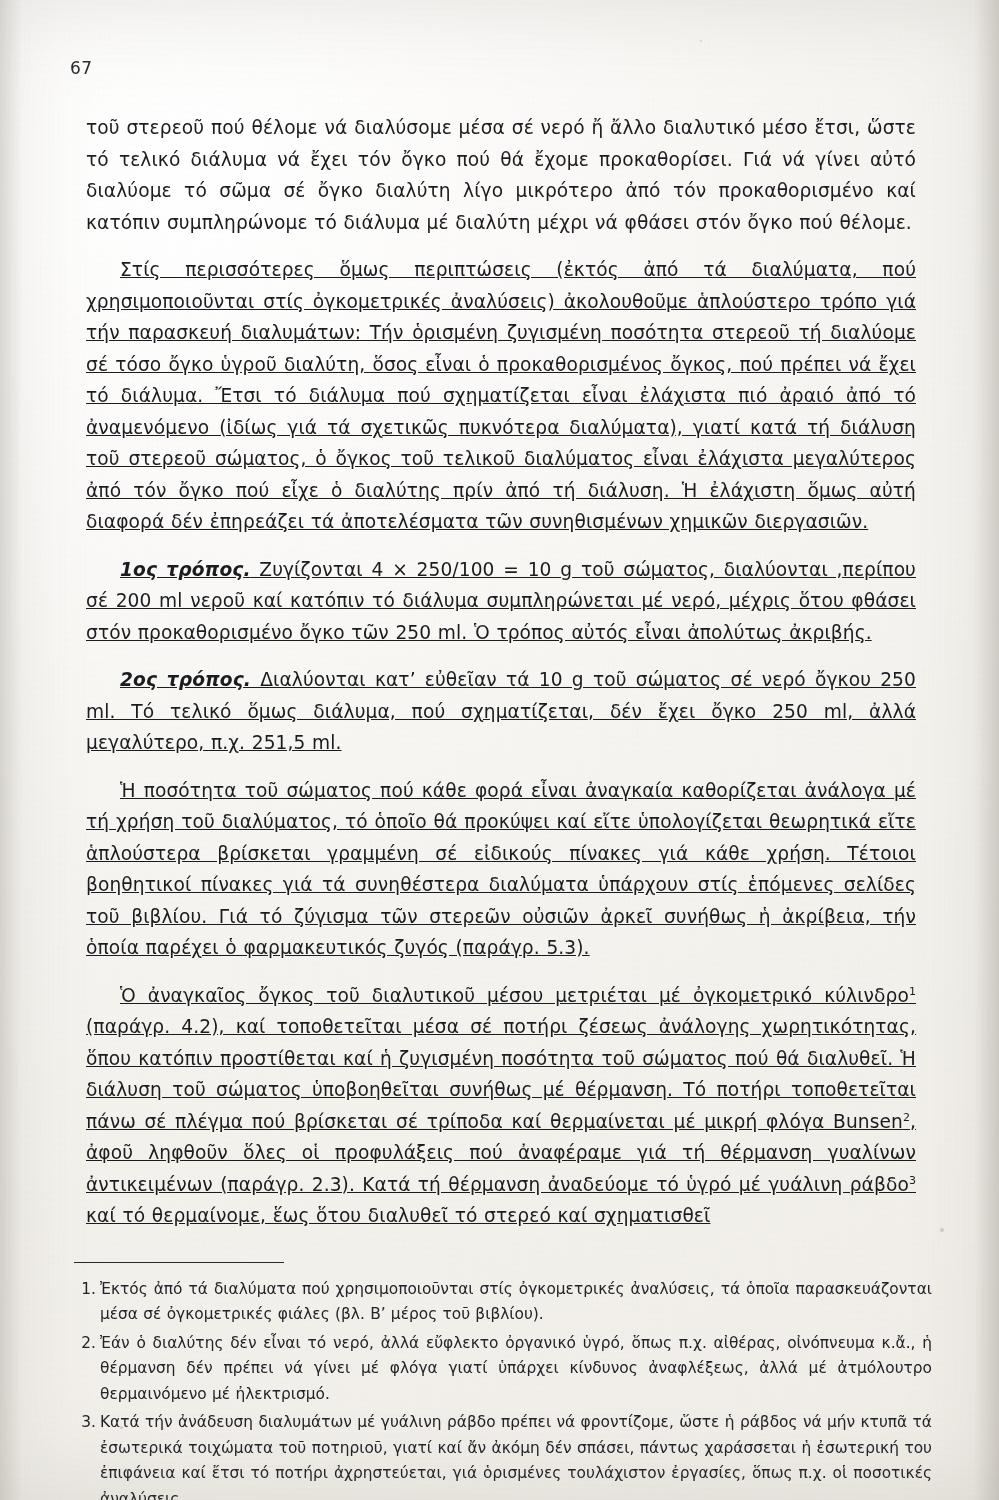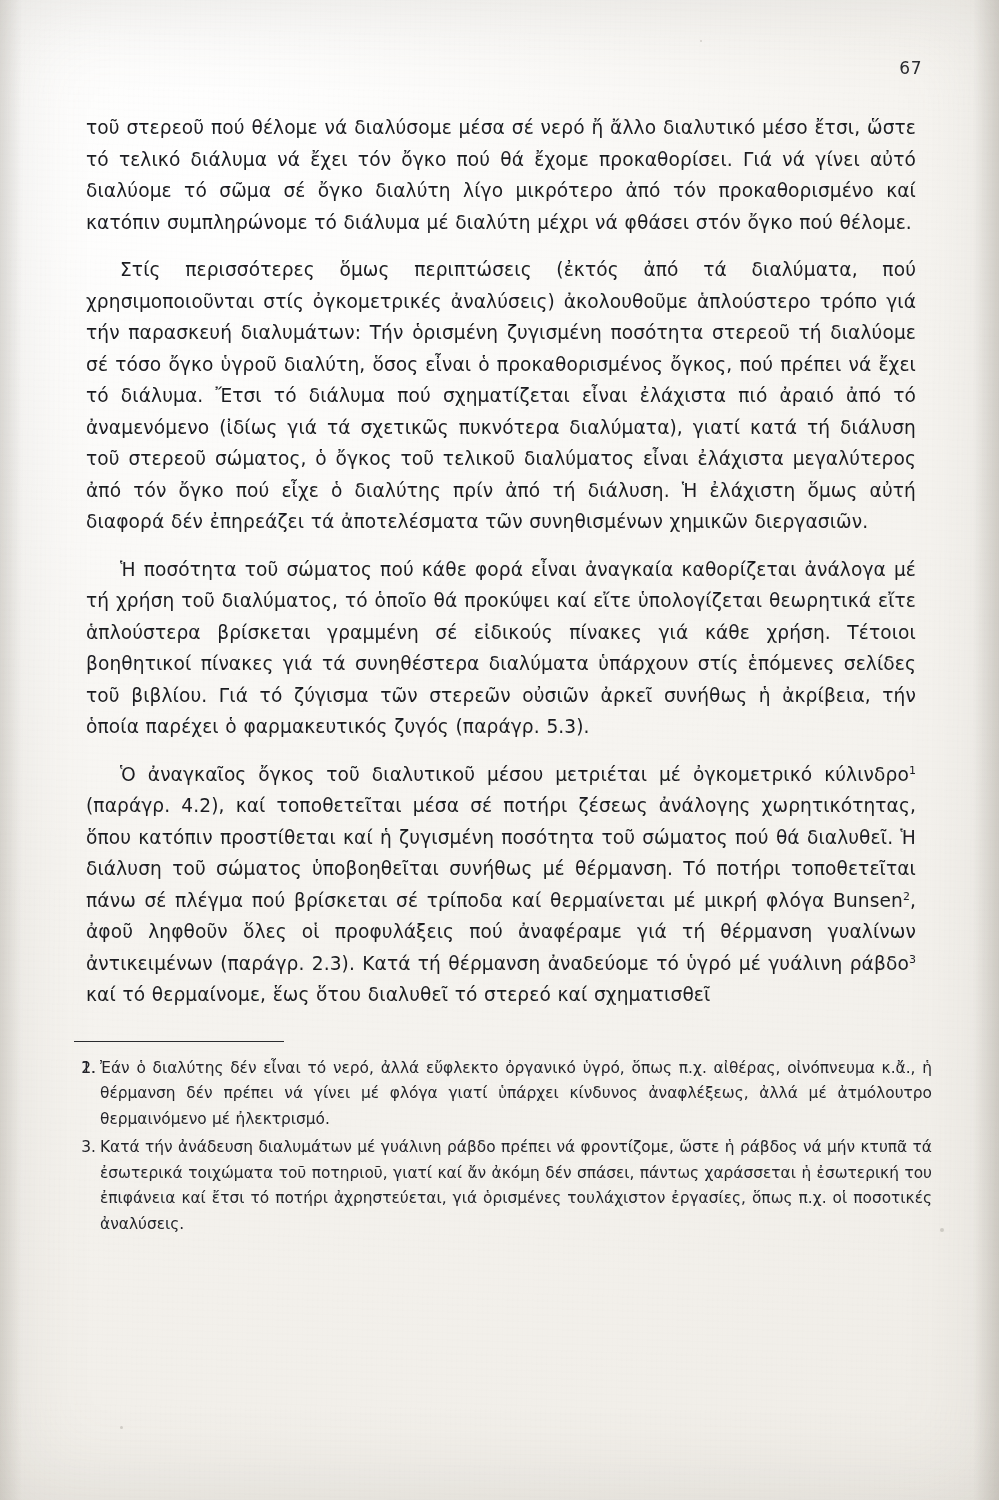--- a/index.html
+++ b/index.html
@@ -37,39 +37,40 @@
     pointer-events: none;
     box-shadow: inset 0 0 90px rgba(120,115,105,0.18);
   }
   .content {
     position: absolute;
     left: 70px;
     top: 58px;
     width: 862px;
   }
   .folio {
-    text-align: right;
+    text-align: left;
     font-size: 17px;
     letter-spacing: .5px;
     color: #2a2b2f;
     margin-bottom: 34px;
     padding-right: 10px;
   }
   p.body {
     margin: 16px;
     font-size: 18.6px;
     line-height: 31.5px;
     text-align: justify;
     text-justify: inter-word;
     color: #1b1c20;
     letter-spacing: .1px;
     word-spacing: .6px;
   }
   p.body + p.body {
     margin-top: 0;
+    text-decoration: underline;
   }
   p.indent {
     text-indent: 34px;
   }
   .rule {
     width: 210px;
     height: 1px;
     background: #2a2b2f;
     margin: 30px 0 14px 4px;
   }
@@ -133,31 +134,34 @@
 
   <div class="content">
 
     <div class="folio">67</div>
 
     <p class="body">τοῦ στερεοῦ πού θέλομε νά διαλύσομε μέσα σέ νερό ἤ ἄλλο διαλυτικό μέσο ἔτσι, ὥστε τό τελικό διάλυμα νά ἔχει τόν ὄγκο πού θά ἔχομε προκαθορίσει. Γιά νά γίνει αὐτό διαλύομε τό σῶμα σέ ὄγκο διαλύτη λίγο μικρότερο ἀπό τόν προκαθορισμένο καί κατόπιν συμπληρώνομε τό διάλυμα μέ διαλύτη μέχρι νά φθάσει στόν ὄγκο πού θέλομε.</p>
 
     <p class="body indent">Στίς περισσότερες ὅμως περιπτώσεις (ἐκτός ἀπό τά διαλύματα, πού χρησιμοποιοῦνται στίς ὀγκομετρικές ἀναλύσεις) ἀκολουθοῦμε ἁπλούστερο τρόπο γιά τήν παρασκευή διαλυμάτων: Τήν ὁρισμένη ζυγισμένη ποσότητα στερεοῦ τή διαλύομε σέ τόσο ὄγκο ὑγροῦ διαλύτη, ὅσος εἶναι ὁ προκαθορισμένος ὄγκος, πού πρέπει νά ἔχει τό διάλυμα. Ἔτσι τό διάλυμα πού σχηματίζεται εἶναι ἐλάχιστα πιό ἀραιό ἀπό τό ἀναμενόμενο (ἰδίως γιά τά σχετικῶς πυκνότερα διαλύματα), γιατί κατά τή διάλυση τοῦ στερεοῦ σώματος, ὁ ὄγκος τοῦ τελικοῦ διαλύματος εἶναι ἐλάχιστα μεγαλύτερος ἀπό τόν ὄγκο πού εἶχε ὁ διαλύτης πρίν ἀπό τή διάλυση. Ἡ ἐλάχιστη ὅμως αὐτή διαφορά δέν ἐπηρεάζει τά ἀποτελέσματα τῶν συνηθισμένων χημικῶν διεργασιῶν.</p>
 
 
+    <p class="body indent"><b class="run">1ος τρόπος.</b><span> Ζυγίζονται 4 × 250/100 = 10 g τοῦ σώματος, διαλύονται ,περίπου σέ 200 ml νεροῦ καί κατόπιν τό διάλυμα συμπληρώνεται μέ νερό, μέχρις ὅτου φθάσει στόν προκαθορισμένο ὄγκο τῶν 250 ml. Ὁ τρόπος αὐτός εἶναι ἀπολύτως ἀκριβής.</span></p>
 
+    <p class="body indent"><b class="run">2ος τρόπος.</b><span> Διαλύονται κατ’ εὐθεῖαν τά 10 g τοῦ σώματος σέ νερό ὄγκου 250 ml. Τό τελικό ὅμως διάλυμα, πού σχηματίζεται, δέν ἔχει ὄγκο 250 ml, ἀλλά μεγαλύτερο, π.χ. 251,5 ml.</span></p>
 
     <p class="body indent">Ἡ ποσότητα τοῦ σώματος πού κάθε φορά εἶναι ἀναγκαία καθορίζεται ἀνάλογα μέ τή χρήση τοῦ διαλύματος, τό ὁποῖο θά προκύψει καί εἴτε ὑπολογίζεται θεωρητικά εἴτε ἁπλούστερα βρίσκεται γραμμένη σέ εἰδικούς πίνακες γιά κάθε χρήση. Τέτοιοι βοηθητικοί πίνακες γιά τά συνηθέστερα διαλύματα ὑπάρχουν στίς ἑπόμενες σελίδες τοῦ βιβλίου. Γιά τό ζύγισμα τῶν στερεῶν οὐσιῶν ἀρκεῖ συνήθως ἡ ἀκρίβεια, τήν ὁποία παρέχει ὁ φαρμακευτικός ζυγός (παράγρ. 5.3).</p>
 
     <p class="body indent"><span>Ὁ ἀναγκαῖος ὄγκος τοῦ διαλυτικοῦ μέσου μετριέται μέ ὀγκομετρικό κύλινδρο</span><sup>1</sup><span> (παράγρ. 4.2), καί τοποθετεῖται μέσα σέ ποτήρι ζέσεως ἀνάλογης χωρητικότητας, ὅπου κατόπιν προστίθεται καί ἡ ζυγισμένη ποσότητα τοῦ σώματος πού θά διαλυθεῖ. Ἡ διάλυση τοῦ σώματος ὑποβοηθεῖται συνήθως μέ θέρμανση. Τό ποτήρι τοποθετεῖται πάνω σέ πλέγμα πού βρίσκεται σέ τρίποδα καί θερμαίνεται μέ μικρή φλόγα Bunsen</span><sup>2</sup><span>, ἀφοῦ ληφθοῦν ὅλες οἱ προφυλάξεις πού ἀναφέραμε γιά τή θέρμανση γυαλίνων ἀντικειμένων (παράγρ. 2.3). Κατά τή θέρμανση ἀναδεύομε τό ὑγρό μέ γυάλινη ράβδο</span><sup>3</sup><span> καί τό θερμαίνομε, ἕως ὅτου διαλυθεῖ τό στερεό καί σχηματισθεῖ</span></p>
 
     <div class="rule"></div>
 
     <ol class="notes">
       <li>
         <span class="num">1.</span>
+        <span>Ἐκτός ἀπό τά διαλύματα πού χρησιμοποιοῦνται στίς ὀγκομετρικές ἀναλύσεις, τά ὁποῖα παρασκευάζονται μέσα σέ ὀγκομετρικές φιάλες (βλ. Β’ μέρος τοῦ βιβλίου).</span>
       </li>
       <li>
         <span class="num">2.</span>
         <span>Ἐάν ὁ διαλύτης δέν εἶναι τό νερό, ἀλλά εὔφλεκτο ὀργανικό ὑγρό, ὅπως π.χ. αἰθέρας, οἰνόπνευμα κ.ἄ., ἡ θέρμανση δέν πρέπει νά γίνει μέ φλόγα γιατί ὑπάρχει κίνδυνος ἀναφλέξεως, ἀλλά μέ ἀτμόλουτρο θερμαινόμενο μέ ἠλεκτρισμό.</span>
       </li>
       <li>
         <span class="num">3.</span>
         <span>Κατά τήν ἀνάδευση διαλυμάτων μέ γυάλινη ράβδο πρέπει νά φροντίζομε, ὥστε ἡ ράβδος νά μήν κτυπᾶ τά ἐσωτερικά τοιχώματα τοῦ ποτηριοῦ, γιατί καί ἄν ἀκόμη δέν σπάσει, πάντως χαράσσεται ἡ ἐσωτερική του ἐπιφάνεια καί ἔτσι τό ποτήρι ἀχρηστεύεται, γιά ὁρισμένες τουλάχιστον ἐργασίες, ὅπως π.χ. οἱ ποσοτικές ἀναλύσεις.</span>
       </li>
     </ol>

